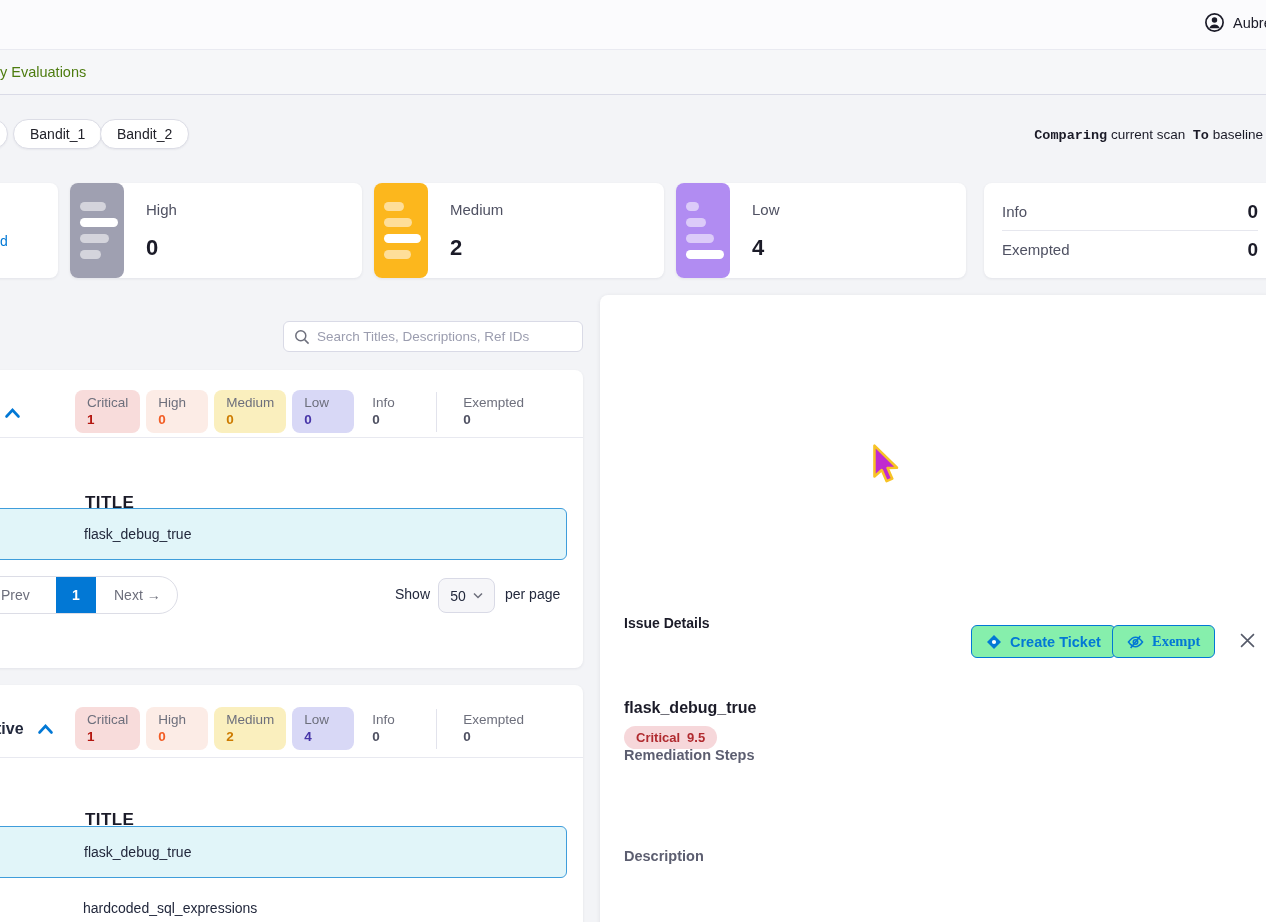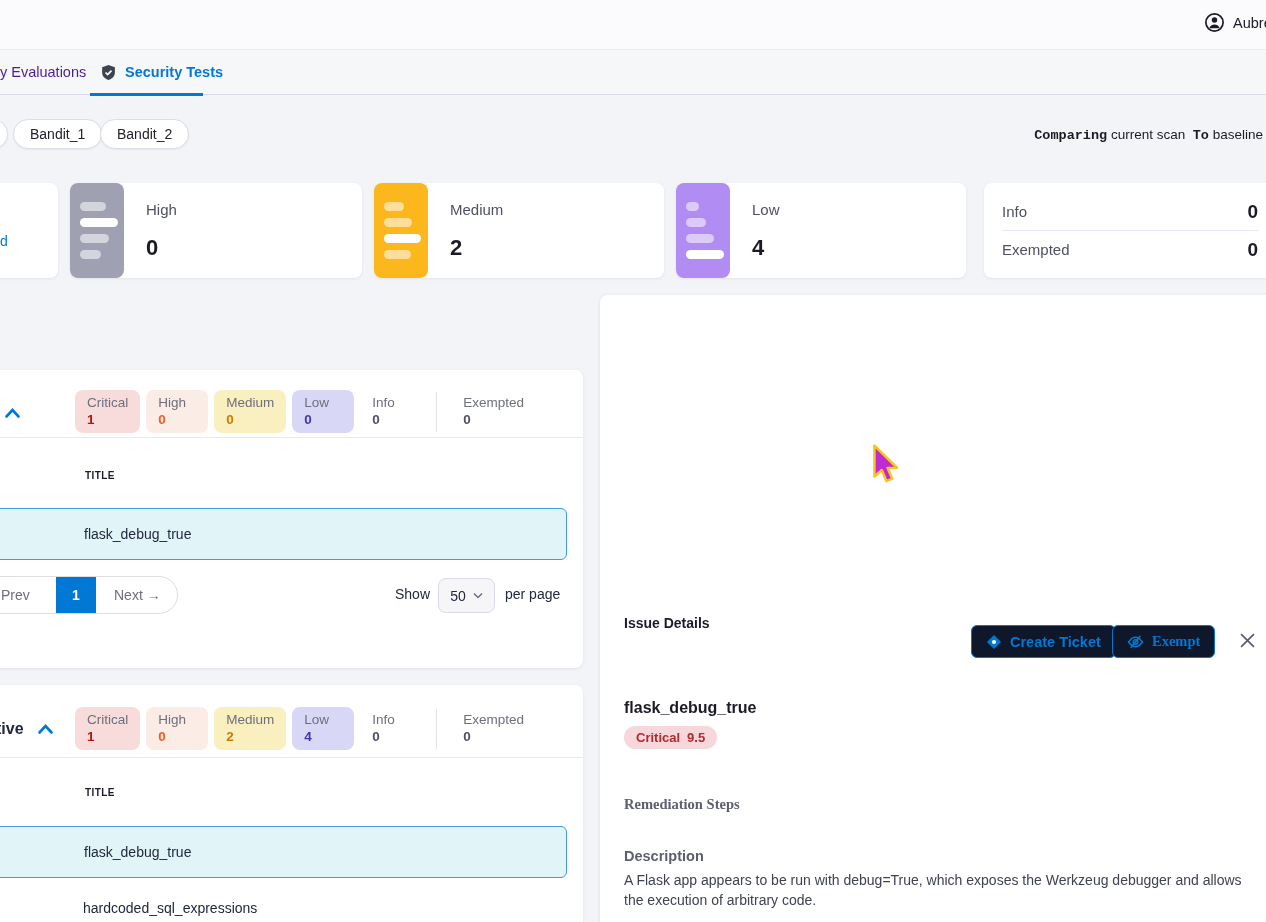--- a/index.html
+++ b/index.html
@@ -9,21 +9,21 @@
 
   
   .topbar { position:absolute; left:0; top:0; width:1266px; height:50px;
             background:#fbfbfd; border-bottom:1px solid #e9eaf1; }
   .user { position:absolute; left:1204px; top:12px; display:flex; align-items:center; gap:8px;
           font-size:14.5px; color:#1b1b28; cursor:pointer; }
 
   
   .tabbar { position:absolute; left:0; top:50px; width:1266px; height:45px;
             background:#f6f7f9; border-bottom:1px solid #dadbe7; }
-  .tab-partial { position:absolute; left:0; top:14px; font-size:14.5px; color:#4c1d95; }
+  .tab-partial { position:absolute; left:0; top:14px; font-size:14.5px; color:#4d7c0f; }
   .tab-active { position:absolute; left:90px; top:0; height:45px; padding:14px 10px 0 10px;
                 display:flex; gap:8px; align-items:flex-start; color:#0278d5; font-size:14.5px; font-weight:700; }
   .tab-active .underline { position:absolute; left:0; bottom:-1px; width:113px; height:3px; background:#0278d5; }
 
   
   .chip { position:absolute; top:119px; height:30px; background:#ffffff; border:1px solid #dcdde6;
           border-radius:15px; display:flex; align-items:center; padding:0 16px; font-size:14px;
           color:#22222a; box-shadow:0 1px 2px rgba(40,41,61,.06); }
   .chip-cut { left:-26px; width:34px; }
   .chip-1 { left:13px;justify-content:center; }
@@ -70,21 +70,21 @@
   .pill { border-radius:8px; padding:5px 12px 6px 12px; min-width:62px; }
   .pill .pl { display:block; font-size:13.5px; color:#6d6f7c; }
   .pill .pv { display:block; font-size:13.5px; font-weight:700; margin-top:2px; }
   .p-crit { background:#f8dcdb; } .v-crit { color:#b41710; }
   .p-high { background:#fcece6; } .v-high { color:#f25c24; }
   .p-med  { background:#faefbe; } .v-med  { color:#cd7b00; }
   .p-low  { background:#d8d8f6; } .v-low  { color:#4735a8; }
   .p-none { background:transparent; } .v-neutral { color:#4f5162; }
   .vdiv { width:1px; height:40px; background:#e2e3ec; margin:0 8px; }
   .secdiv { position:absolute; left:0; width:100%; height:1px; background:#e8e9f0; }
-  .th-title { position:absolute; left:105px; font-size:10px; font-weight:700; letter-spacing:.4px; color:#1b1b28; }
+  .th-title { position:absolute; left:105px; font-size:17px; font-weight:700; letter-spacing:.4px; color:#1b1b28;margin-top:23px; }
   .rowline { position:absolute; left:0; width:587px; height:52px; border-radius:6px; font-size:14px;
              color:#22283c; display:flex; align-items:center; padding-left:103px; cursor:pointer; }
   .row-selected { background:#e1f5f9; border:1px solid #3f9ddb; }
 
   
   .pager { position:absolute; left:0; top:206px; height:38px; width:198px; background:#fff;
            border:1px solid #dcdde6; border-radius:19px; display:flex; align-items:center; overflow:hidden; }
   .pg-prev { padding-left:2px; width:75px; font-size:14px; color:#6d6f7c; }
   .pg-cur { width:40px; height:38px; background:#0278d5; color:#fff; font-size:14px; font-weight:700;
             display:flex; align-items:center; justify-content:center; }
@@ -93,21 +93,21 @@
   .pagesize { position:absolute; left:458px; top:208px; width:57px; height:35px; background:#f6f6f9;
               border:1px solid #d9dae6; border-radius:8px; display:flex; align-items:center;
               justify-content:center; gap:7px; font-size:14px; color:#22283c; cursor:pointer; }
   .perpage { position:absolute; left:525px; top:216px; font-size:14px; color:#22283c; }
 
   
   .rpanel { position:absolute; left:600px; top:295px; width:690px; height:645px; background:#fff;
             border-radius:8px 0 0 0; box-shadow:0 1px 4px rgba(40,41,61,.10); }
   .rp-title { position:absolute; left:24px; top:320px; font-size:14px; font-weight:700; color:#1b1b28; }
   .btn { position:absolute; top:330px; height:33px; display:flex; align-items:center; gap:8px;
-         padding:0 14px; background:#0f172a; border:1.5px solid #0278d5; border-radius:6px;
+         padding:0 14px; background:#86efac; border:1.5px solid #0278d5; border-radius:6px;
          color:#0278d5; font-size:14.5px; font-weight:700; cursor:pointer; }
   .btn-ticket { left:371px; }
   .btn-exempt { left:512px;font-family:Liberation Serif, serif; }
   .rp-close { position:absolute; left:640px; top:338px; cursor:pointer; }
   .issue-name { position:absolute; left:24px; top:404px; font-size:16px; font-weight:700; color:#1b1b28; }
   .badge { position:absolute; left:24px; top:431px; height:23px; background:#f6d7da; border-radius:12px;
            display:flex; align-items:center; gap:7px; padding:0 12px; font-size:13px; font-weight:700; color:#b02a2f; }
   .rp-h { position:absolute; left:24px; font-size:14.5px; font-weight:700; color:#5c5e70; }
   .rp-t { position:absolute; left:24px; font-size:14px; color:#3f4250; line-height:20px; width:625px; }
 
@@ -126,28 +126,20 @@
         <path d="M4.9 15.4 C6.1 12.7 8 11.9 10 11.9 C12 11.9 13.9 12.7 15.1 15.4 Z" fill="#1b1b28"></path>
       </svg>
       <span>Aubre</span>
     </div>
   </header>
 
   <nav class="tabbar">
     <div class="tab-partial">
       <span>y Evaluations</span>
     </div>
-    <div class="tab-active">
-      <svg width="17" height="17" viewBox="0 0 16 16">
-        <path d="M8 1 L14 3 V8 C14 11.5 11.5 14 8 15 C4.5 14 2 11.5 2 8 V3 Z" fill="#3f4250"></path>
-        <path d="M5.2 8 L7.2 10 L10.8 6.2" stroke="#fff" stroke-width="1.6" fill="none"></path>
-      </svg>
-      <span>Security Tests</span>
-      <div class="underline"></div>
-    </div>
   </nav>
 
   <div class="chip chip-cut"></div>
   <div class="chip chip-1">
     <span>Bandit_1</span>
   </div>
   <div class="chip chip-2">
     <span>Bandit_2</span>
   </div>
 
@@ -200,20 +192,27 @@
       <span class="lbl">Info</span>
       <span class="num">0</span>
     </div>
     <div class="infodiv"></div>
     <div class="inforow">
       <span class="lbl">Exempted</span>
       <span class="num">0</span>
     </div>
   </div>
 
+  <div class="search">
+    <svg width="16" height="16" viewBox="0 0 16 16">
+      <circle cx="6.8" cy="6.8" r="5" stroke="#6d6f7c" stroke-width="1.5" fill="none"></circle>
+      <line x1="10.6" y1="10.6" x2="14.6" y2="14.6" stroke="#6d6f7c" stroke-width="1.5"></line>
+    </svg>
+    <input type="text" placeholder="Search Titles, Descriptions, Ref IDs" style="">
+  </div>
 
   <section class="lcard lcard-1">
     <svg class="sec-chevron" style="left:24px;top:37px;" width="17" height="12" viewBox="0 0 16 12">
       <path d="M2 9.5 L8 3 L14 9.5" stroke="#0278d5" stroke-width="2.6" fill="none" stroke-linecap="round"></path>
     </svg>
     <div class="pillrow" style="top:20px;">
       <div class="pill p-crit">
         <span class="pl">Critical</span>
         <span class="pv v-crit">1</span>
       </div>
@@ -325,24 +324,23 @@
       <path d="M1 1 L13 13 M13 1 L1 13" stroke="#555a69" stroke-width="1.5"></path>
     </svg>
 
     <div class="issue-name">flask_debug_true</div>
 
     <div class="badge">
       <span>Critical</span>
       <span>9.5</span>
     </div>
 
-    <div class="rp-h" style="top:501px;font-family:Liberation Serif, serif;">Remediation Steps</div>
+    <div class="rp-h" style="top:452px;">Remediation Steps</div>
 
     <div class="rp-h" style="top:553px;">Description</div>
-    <div class="rp-t" style="top:575px;">A Flask app appears to be run with debug=True, which exposes the Werkzeug debugger and allows the execution of arbitrary code.</div>
 
   </aside>
 
   <svg class="cursor" width="30" height="42" viewBox="0 0 28 40">
     <path d="M3 1.5 L3 31 L10 24.8 L14.6 35.4 L20 33 L15.5 22.8 L24.5 22.6 Z" fill="#c02ad0" stroke="#f7c325" stroke-width="2.4" stroke-linejoin="round"></path>
   </svg>
 
 </div>
 
 </body></html>

